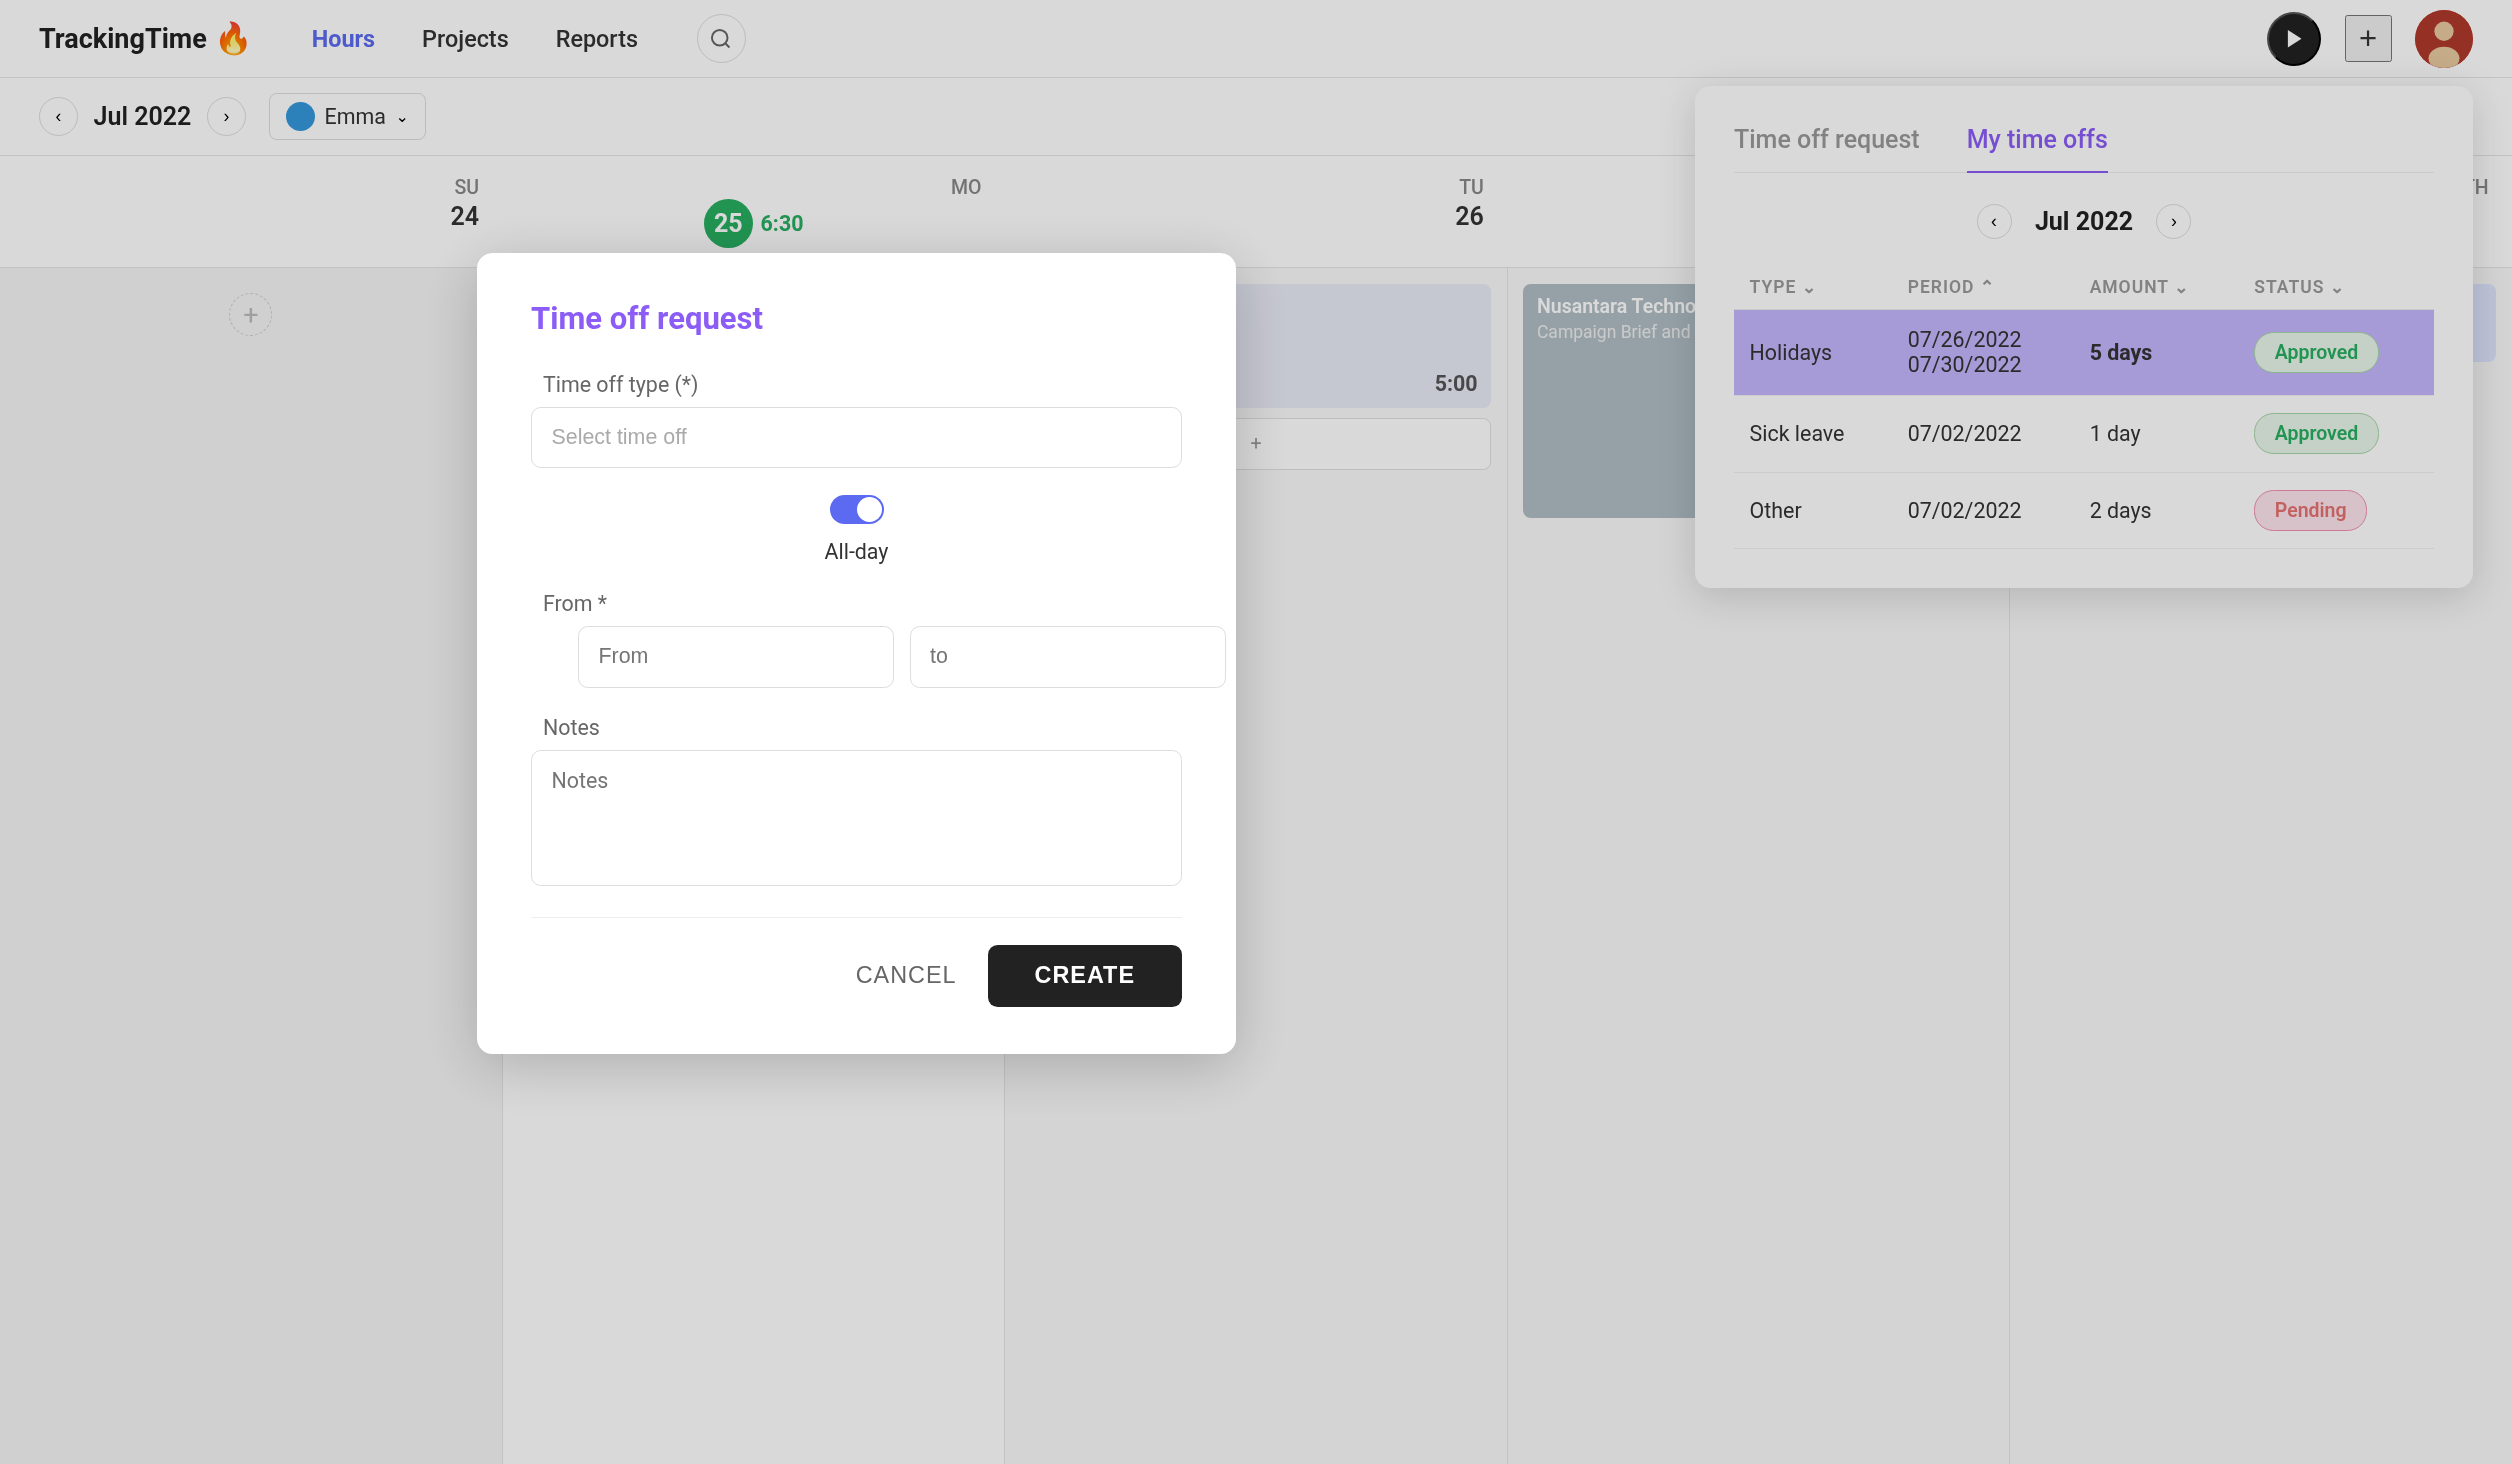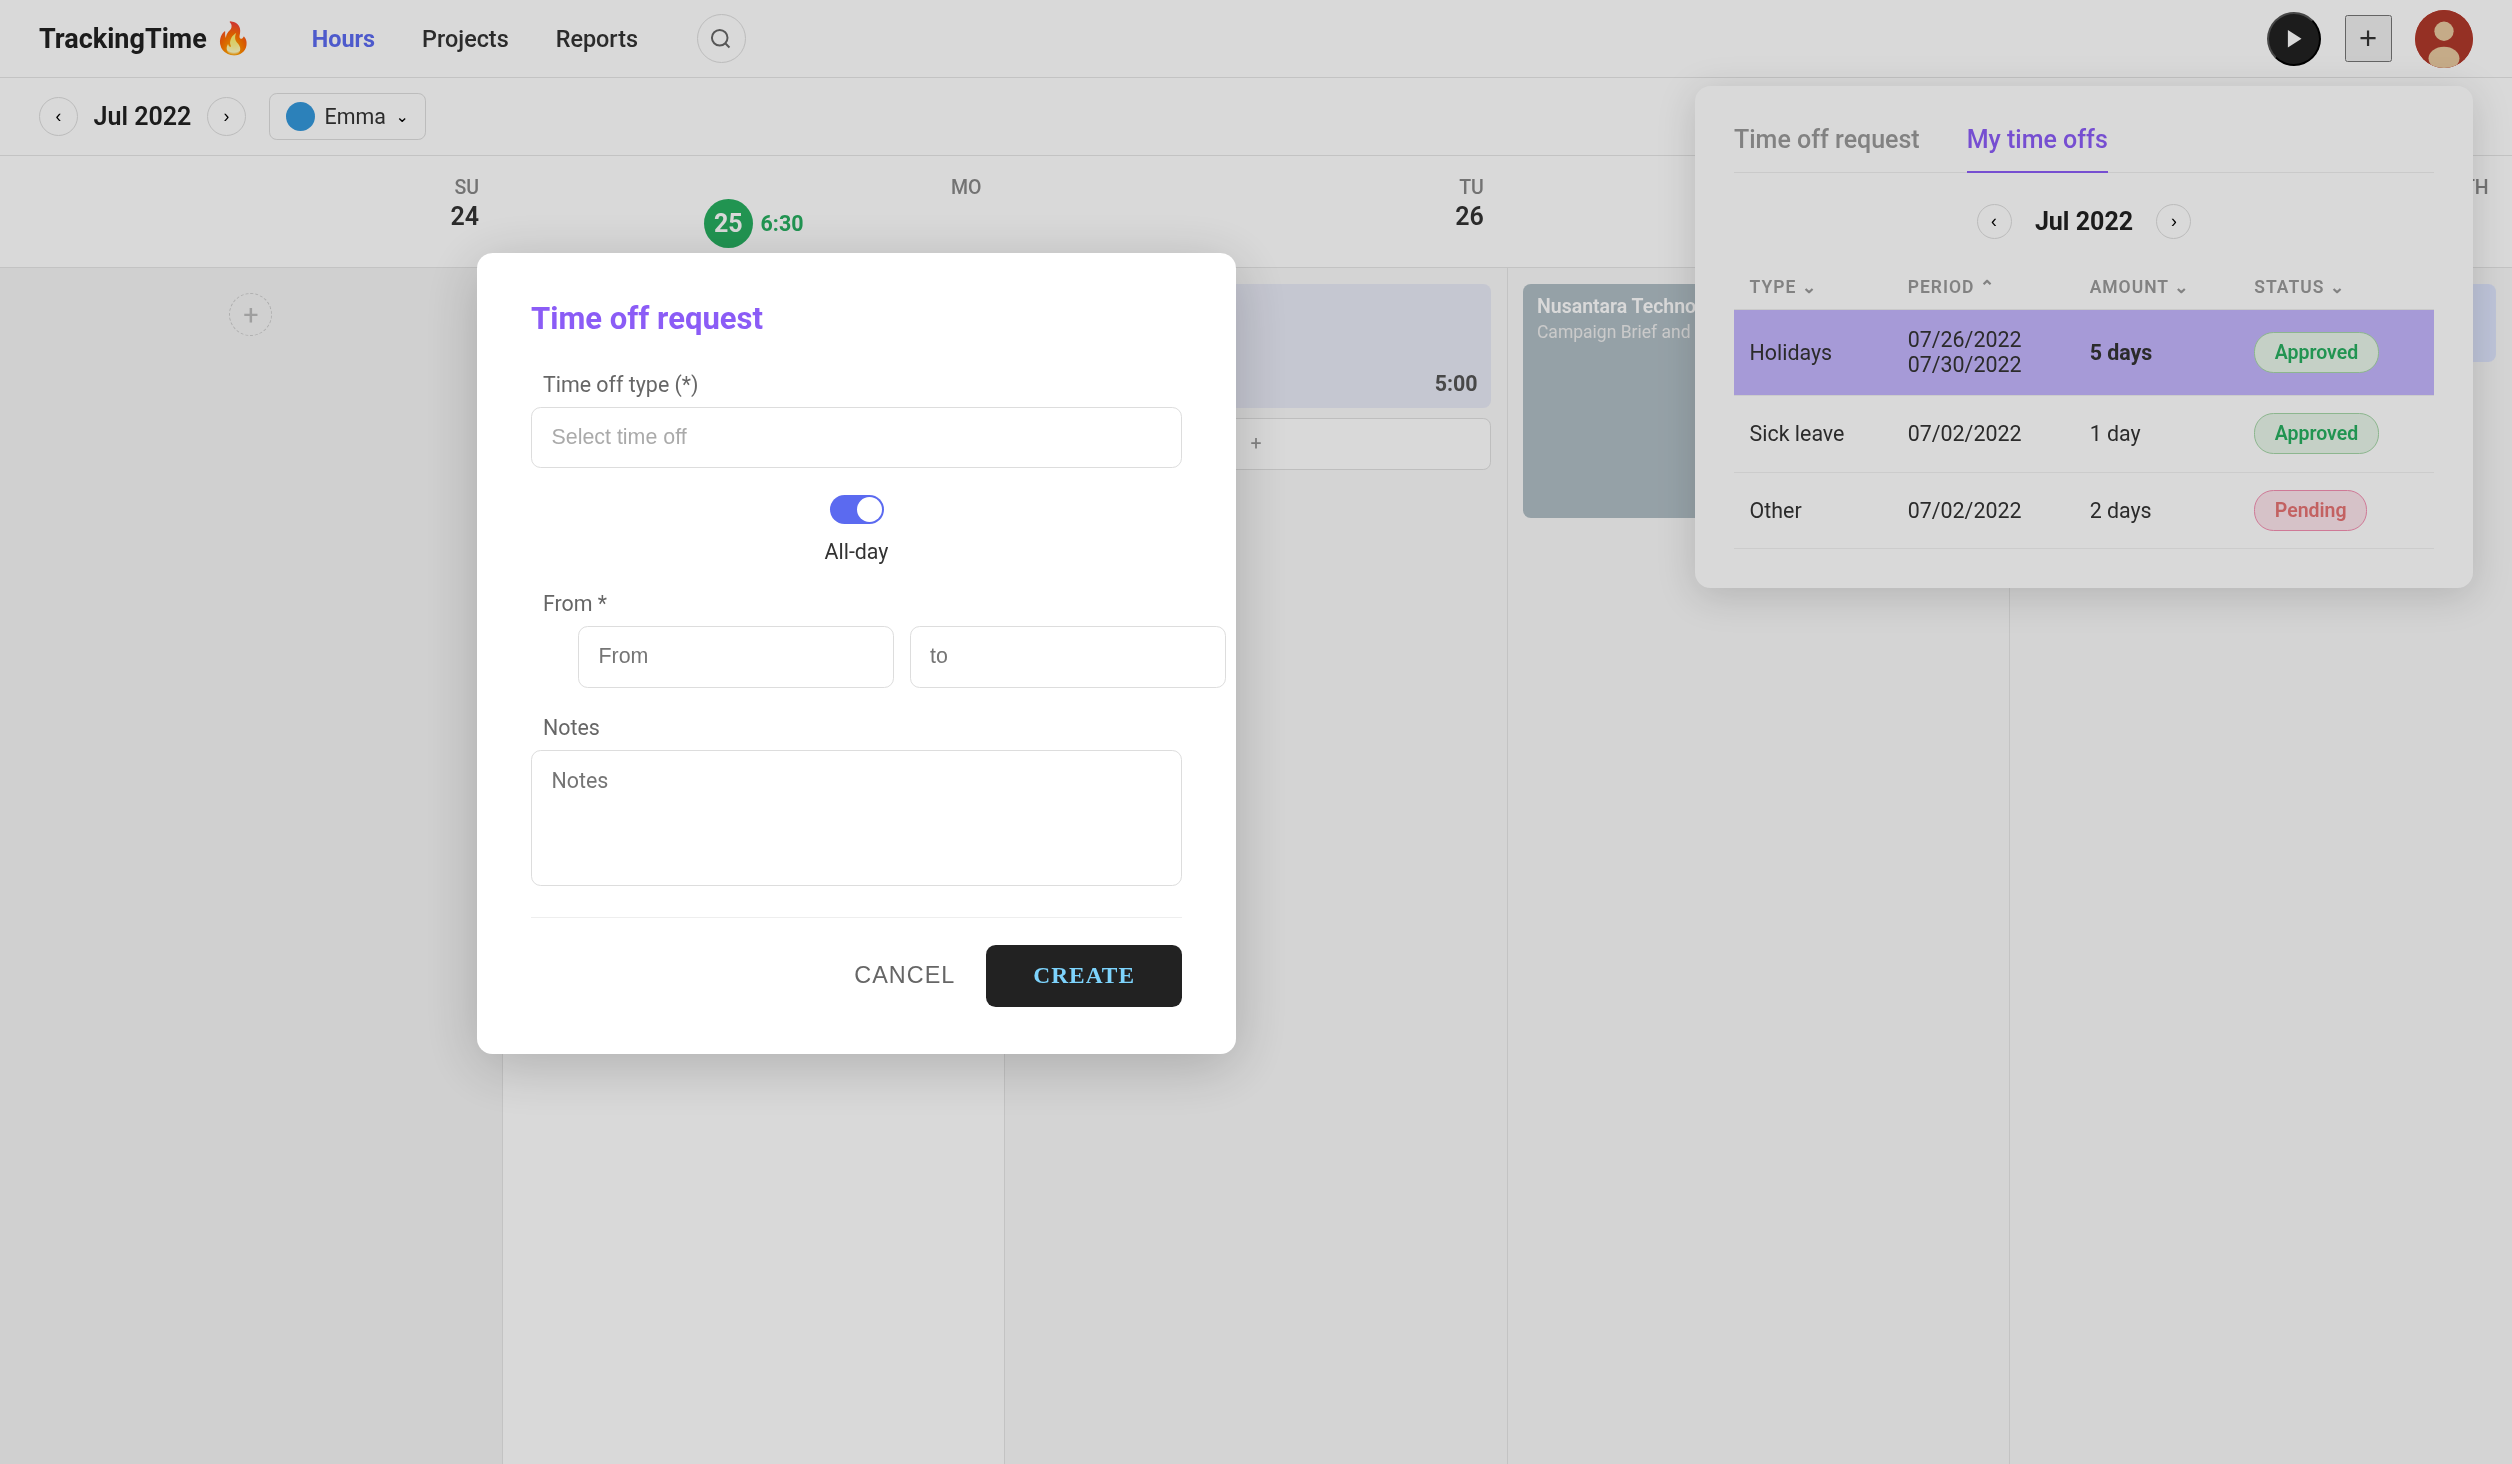--- a/index.html
+++ b/index.html
@@ -81,21 +81,21 @@
     .toggle-row { display: flex; align-items: center; gap: 15.6px; margin-bottom: 27px; flex-direction: column; }
     .toggle { width: 54px; height: 29px; background: #5b6af0; border-radius: 14.6px; position: relative; cursor: pointer; }
     .toggle-knob { width: 25px; height: 25px; background: #fff; border-radius: 50%; position: absolute; top: 1.9px; right: 1.9px; }
     .toggle-label { font-size: 21.4px; color: #333; }
     .from-row { display: flex; gap: 15.6px; margin-bottom: 27px; padding-left: 47px; }
     .from-input { flex: 1; padding: 17.5px 19.5px; border: 1px solid #ddd; border-radius: 9.7px; font-size: 21.4px; color: #aaa; background: #fff; }
     .notes-area { width: 100%; padding: 17.5px 19.5px; border: 1px solid #ddd; border-radius: 9.7px; font-size: 21.4px; color: #aaa; resize: none; height: 136px; font-family: inherit; }
     .modal-divider { border: none; border-top: 1px solid #eee; margin: 27px 0; }
     .modal-actions { display: flex; align-items: center; justify-content: flex-end; gap: 31px; }
     .cancel-btn { font-size: 23.4px; color: #666; background: none; border: none; cursor: pointer; font-weight: 500; letter-spacing: 1px; }
-    .create-btn { font-size: 23.4px; font-weight: 700; color: #7dd3fc; background: #222; border: none; border-radius: 9.7px; padding: 17.5px 47px; cursor: pointer; letter-spacing: 1px; font-family: Liberation Serif, serif; }
+    .create-btn { font-size: 23.4px; font-weight: 700; color: #ffffff; background: #222; border: none; border-radius: 9.7px; padding: 17.5px 47px; cursor: pointer; letter-spacing: 1px; }
   </style>
 </head>
 <body>
 
 <div class="topbar">
   <div class="logo">
     <span>TrackingTime</span>
     <span class="logo-flame">🔥</span>
   </div>
   <nav class="nav-links">

